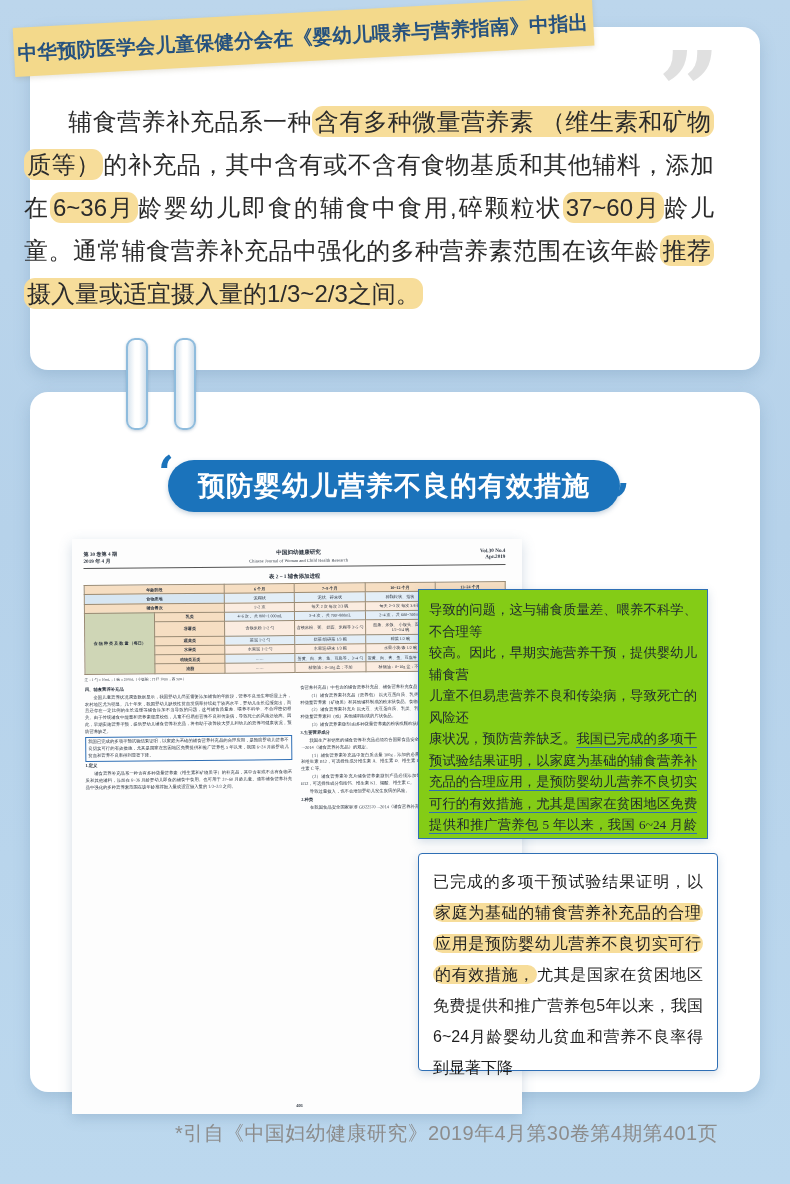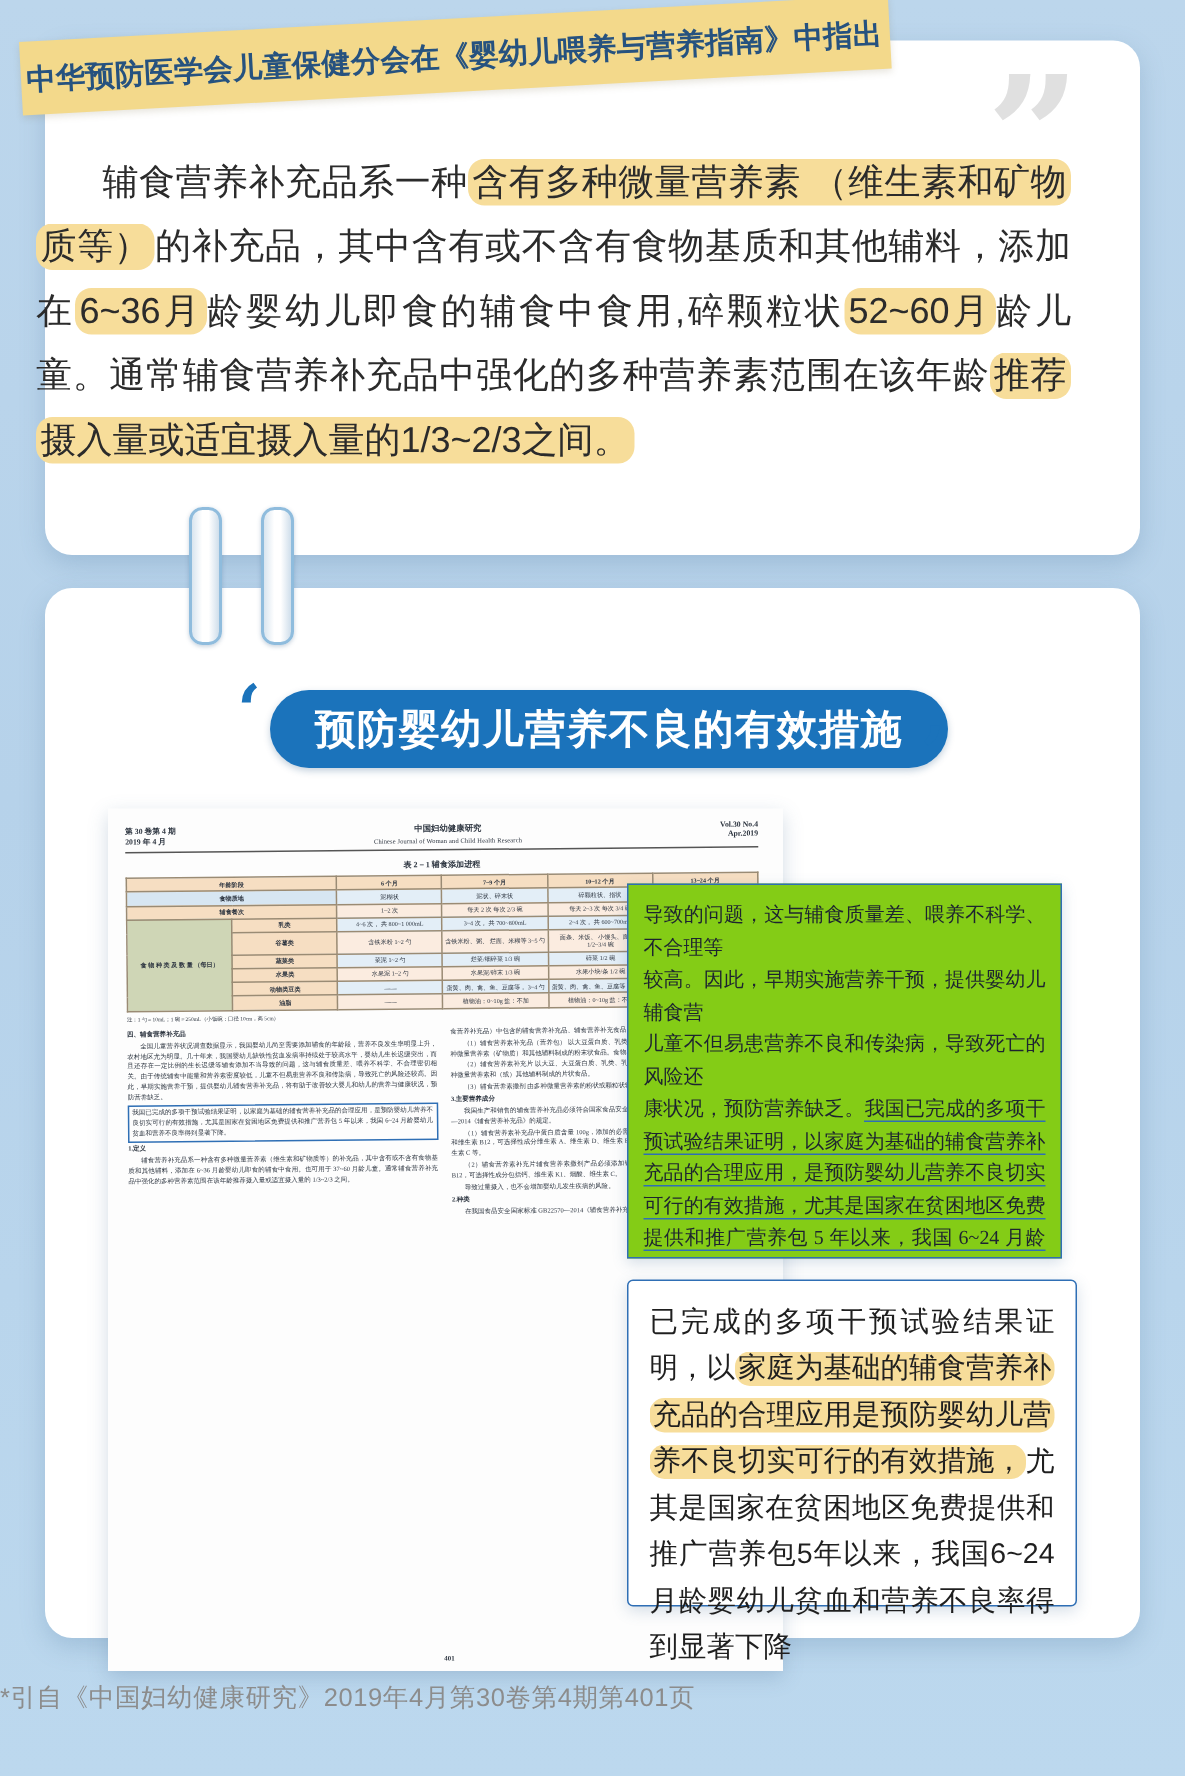--- a/index.html
+++ b/index.html
@@ -84,21 +84,21 @@
     background:linear-gradient(90deg,#d9e5ef 0%,#ffffff 38%,#ffffff 62%,#cfdeeb 100%);
     border:2px solid #8fbcdd;
     box-shadow:0 1px 3px rgba(60,100,140,.30);
   }
   #ring-1{left:126px;top:338px;}
   #ring-2{left:174px;top:338px;}
 
   
   .badge-wrap{position:absolute;left:158px;top:456px;width:470px;height:62px;}
   .badge{
-    position:absolute;left:22px;top:4px;
+    position:absolute;left:10px;top:4px;
     height:52px;
     padding:0 30px;
     background:#1b73bb;
     border-radius:26px;
     display:flex;align-items:center;justify-content:center;
     color:#ffffff;
     font-size:27px;
     font-weight:700;
     letter-spacing:1px;
     box-shadow:0 2px 5px rgba(20,70,120,.25);
@@ -187,58 +187,58 @@
   }
 
   
   .callout{
     position:absolute;left:418px;top:853px;width:300px;height:218px;
     background:#ffffff;
     border:1.8px solid #2f6fb5;
     border-radius:4px;
     box-sizing:border-box;
     padding:12px 14px;
-    font-size:19px;
+    font-size:16px;
     line-height:31px;
     color:#1f1f1f;
     text-align:justify;
     box-shadow:0 3px 10px rgba(70,110,150,.22);
     font-weight:500;
   }
   .callout .hl2{
     background:#f7dd9a;
     border-radius:10px;
     padding:1px 2px;
     box-decoration-break:clone;
     -webkit-box-decoration-break:clone;
   }
 
   
   .footer{
     position:absolute;left:0;top:1120px;width:718px;
-    text-align:left;
-    font-size:17px;
+    text-align:right;
+    font-size:20px;
     color:#8c8c8c;
     letter-spacing:.4px;
   }
 </style>
 </head>
 <body>
 
 <div class="page"></div>
 
 <div class="card" id="card-top">
   <div class="quote-deco">”</div>
 </div>
 
 <div class="banner"></div>
 <div class="banner-txt">中华预防医学会儿童保健分会在《婴幼儿喂养与营养指南》中指出</div>
 
 <div class="para">
-  <span class="indent"></span><span>辅食营养补充品系一种</span><span class="hl">含有多种微量营养素 （维生素和矿物质等）</span><span>的补充品，其中含有或不含有食物基质和其他辅料，添加在</span><span class="hl">6~36月</span><span>龄婴幼儿即食的辅食中食用,碎颗粒状</span><span class="hl">52~60月</span><span>龄儿童。通常辅食营养补充品中强化的多种营养素范围在该年龄</span><span class="hl">推荐摄入量或适宜摄入量的1/3~2/3之间。</span>
+  <span class="indent"></span><span>辅食营养补充品系一种</span><span class="hl">含有多种微量营养素 （维生素和矿物质等）</span><span>的补充品，其中含有或不含有食物基质和其他辅料，添加在</span><span class="hl">6~36月</span><span>龄婴幼儿即食的辅食中食用,碎颗粒状</span><span class="hl">37~60月</span><span>龄儿童。通常辅食营养补充品中强化的多种营养素范围在该年龄</span><span class="hl">推荐摄入量或适宜摄入量的1/3~2/3之间。</span>
 </div>
 
 <div class="card" id="card-bottom"></div>
 
 <div class="ring" id="ring-1"></div>
 <div class="ring" id="ring-2"></div>
 
 <div class="badge-wrap">
   <span class="badge-q" id="badge-q-left">‘</span>
   <div class="badge">预防婴幼儿营养不良的有效措施</div>

